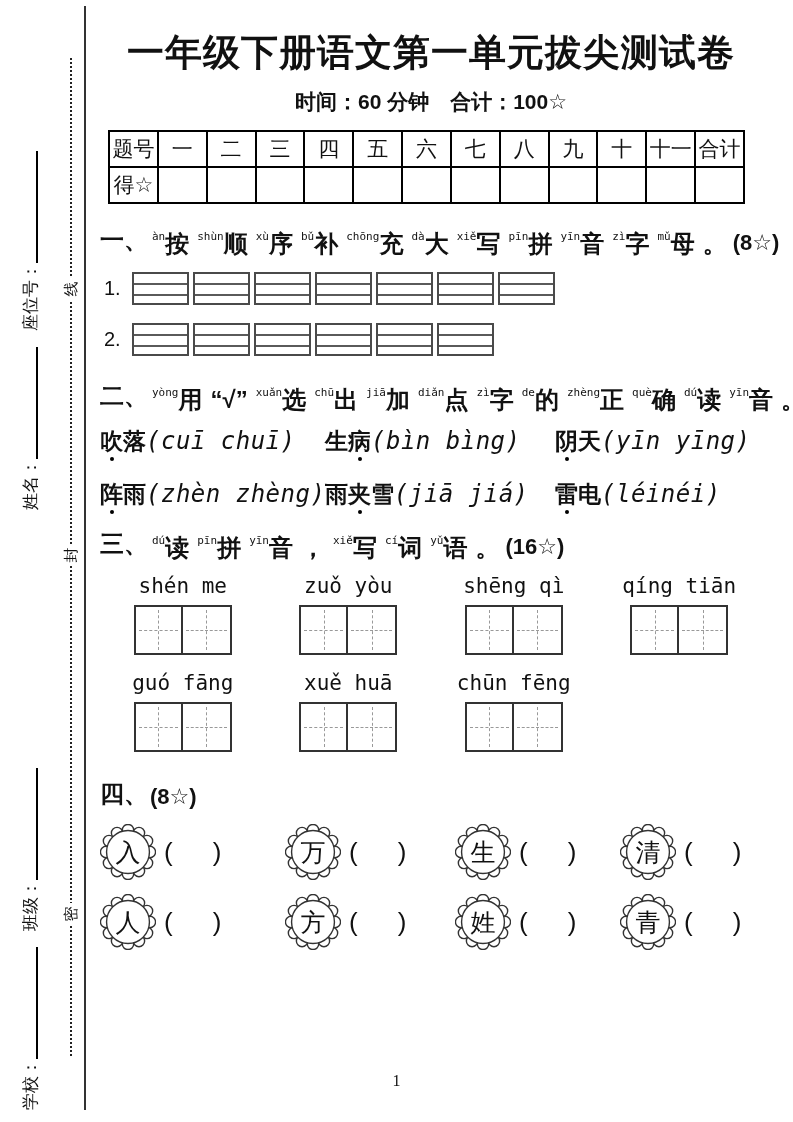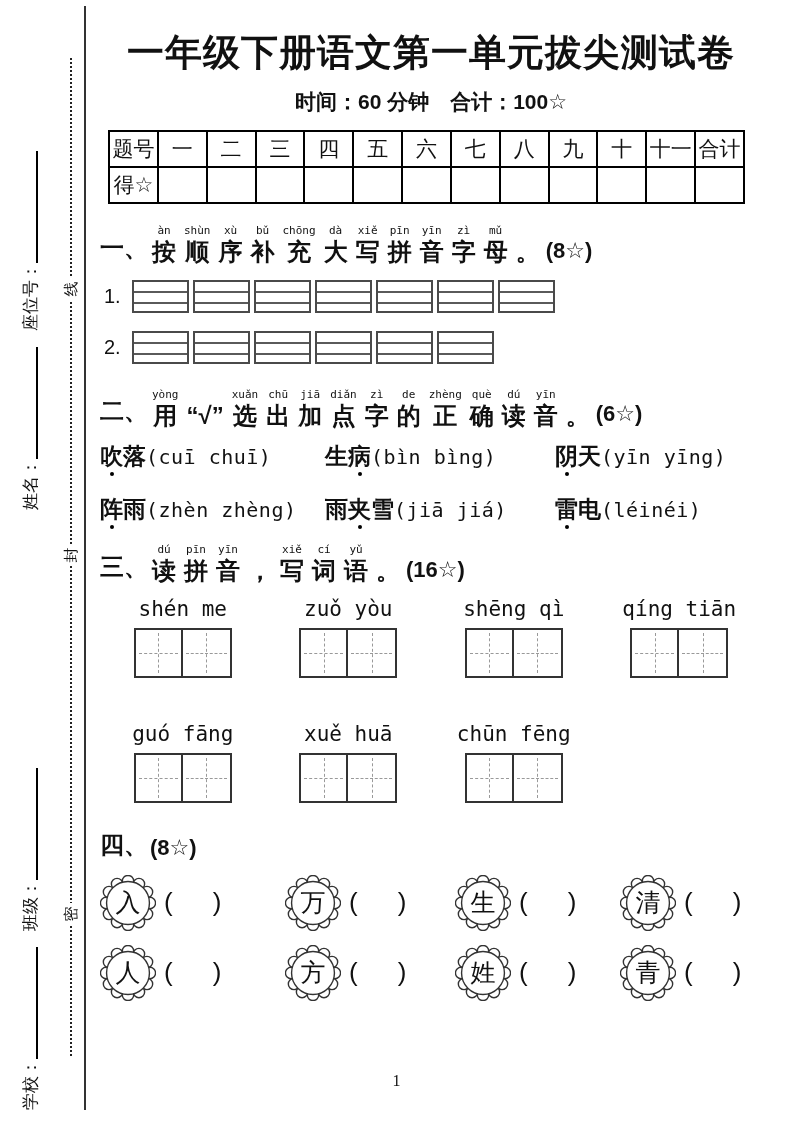--- a/index.html
+++ b/index.html
@@ -31,40 +31,40 @@
   .content { position:absolute; left:100px; top:0; width:662px; }
   .title { margin-top:28px; text-align:center; font-size:37px; font-weight:900; letter-spacing:1px; }
   .subtitle { margin-top:10px; text-align:center; font-size:21px; font-weight:700; }
   
   table.score { margin:14px 0 1px 8px; width:637px; border-collapse:collapse; table-layout:fixed; }
   table.score td { border:2px solid #000; height:36px; text-align:center; font-size:21px; overflow:hidden; }
   td.st-label { width:66px; }
   
   .qheader { display:flex; align-items:flex-end; margin-top:20px; }
   .qnum { font-size:24px; font-weight:800; padding-bottom:2px; }
-  .rt { display:inline-flex; flex-direction:column; align-items:center; margin:0 4px; }
+  .rt { display:inline-flex; flex-direction:row; align-items:flex-start; margin:0 4px; }
   .rp { font-family:"DejaVu Sans Mono","Liberation Mono",monospace; font-size:11px; height:14px; line-height:14px; white-space:nowrap; }
   .rc { font-size:24px; font-weight:800; line-height:1.15; white-space:nowrap; }
   .qsuffix { font-size:22px; font-weight:800; padding-bottom:2px; margin-left:2px; }
   
   .pin-row { display:flex; align-items:center; margin:14px 0 0 4px; }
   .pin-row.second { margin-top:18px; }
   .row-label { font-size:20px; width:28px; }
   .pbox { position:relative; width:57px; height:33px; border:2px solid #4a4a4a; margin-right:4px; background:#fff; }
   .pbox::before, .pbox::after { content:""; position:absolute; left:0; right:0; height:2px; background:#5a5a5a; }
   .pbox::before { top:9px; }
   .pbox::after { top:20px; }
   
   .q2-grid { display:grid; grid-template-columns:225px 230px 1fr; row-gap:22px; margin-top:12px; font-size:23px; font-weight:600; }
   .q2-item { white-space:nowrap; }
   .dotchar { position:relative; display:inline-block; }
   .dotchar::after { content:""; position:absolute; left:50%; bottom:-4px; transform:translateX(-50%); width:4px; height:4px; border-radius:50%; background:#000; }
-  .q2pin { font-family:"DejaVu Sans Mono","Liberation Mono",monospace; font-size:20px; font-weight:400; letter-spacing:0.5px; }
-  
-  .q3-grid { display:grid; grid-template-columns:repeat(4,1fr); row-gap:44px; margin-top:12px; }
+  .q2pin { font-family:"DejaVu Sans Mono","Liberation Mono",monospace; font-size:24px; font-weight:400; letter-spacing:0.5px;font-style:italic; }
+  
+  .q3-grid { display:grid; grid-template-columns:repeat(4,1fr); row-gap:16px; margin-top:12px; }
   .q3-item { display:flex; flex-direction:column; align-items:center; }
   .q3pin { font-family:"DejaVu Sans Mono","Liberation Mono",monospace; font-size:21px; margin-bottom:7px; white-space:nowrap; }
   .tz { display:flex; }
   .tzc { position:relative; width:49px; height:50px; border:2px solid #333; background:#fff; }
   .tzc + .tzc { border-left:none; }
   .tzc::before { content:""; position:absolute; left:50%; top:3px; bottom:3px; border-left:1px dashed #999; }
   .tzc::after { content:""; position:absolute; top:50%; left:3px; right:3px; border-top:1px dashed #999; }
   
   .q4-grid { display:grid; grid-template-columns:185px 170px 165px 1fr; row-gap:14px; margin-top:12px; }
   .q4-item { display:flex; align-items:center; height:56px; }

